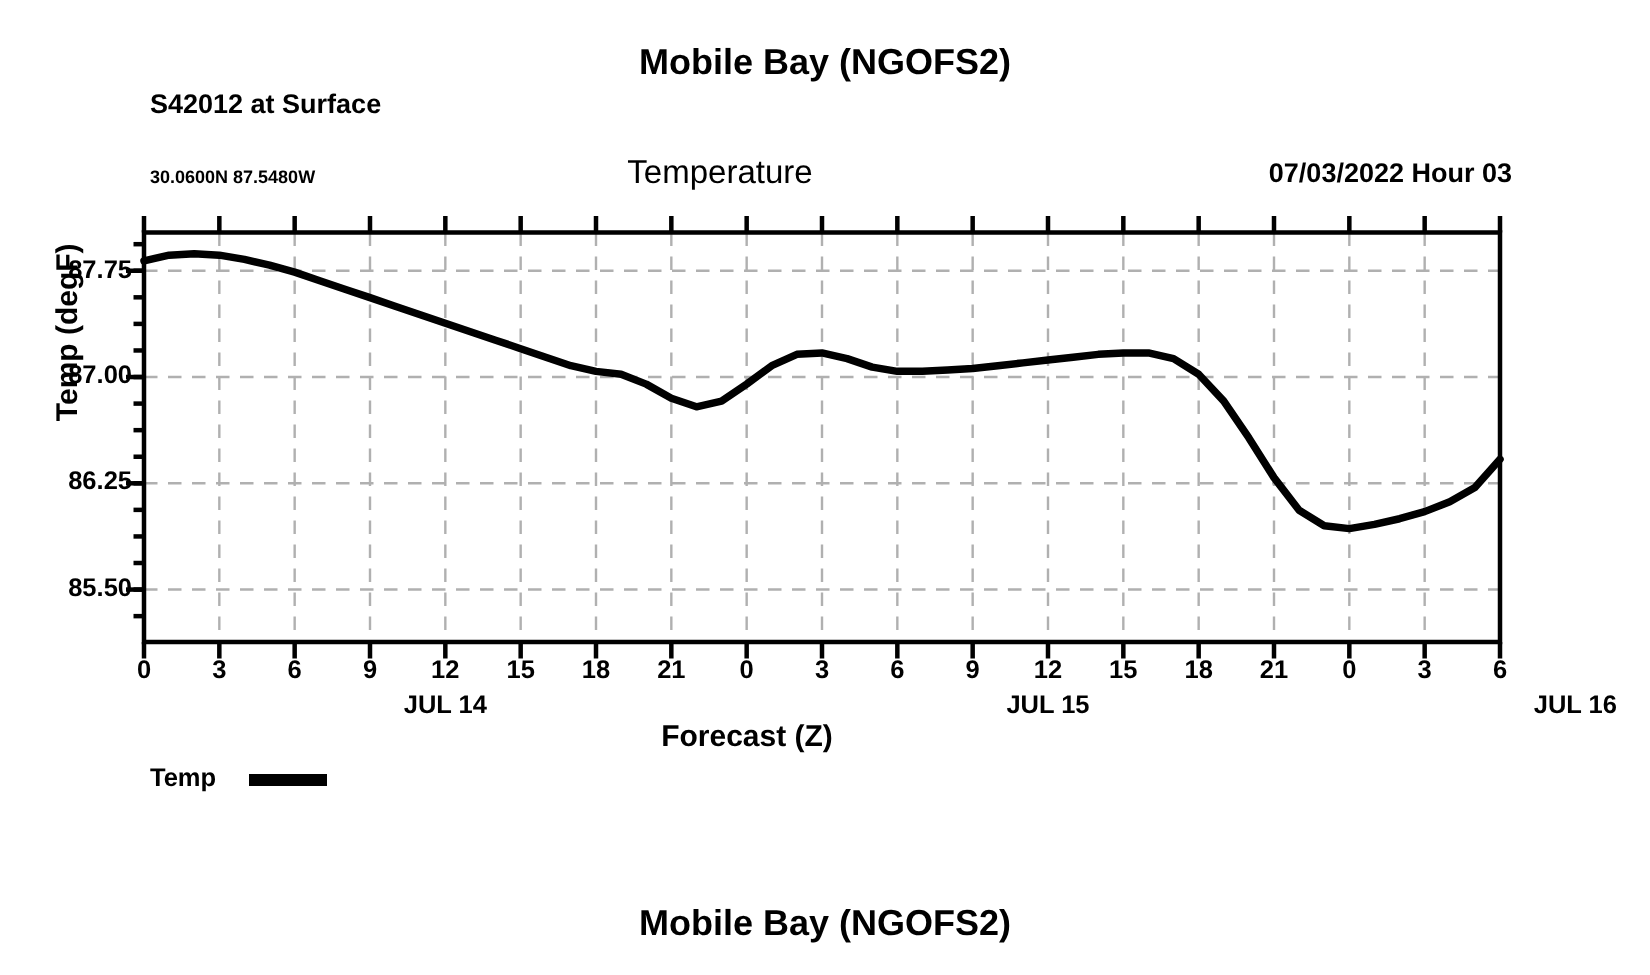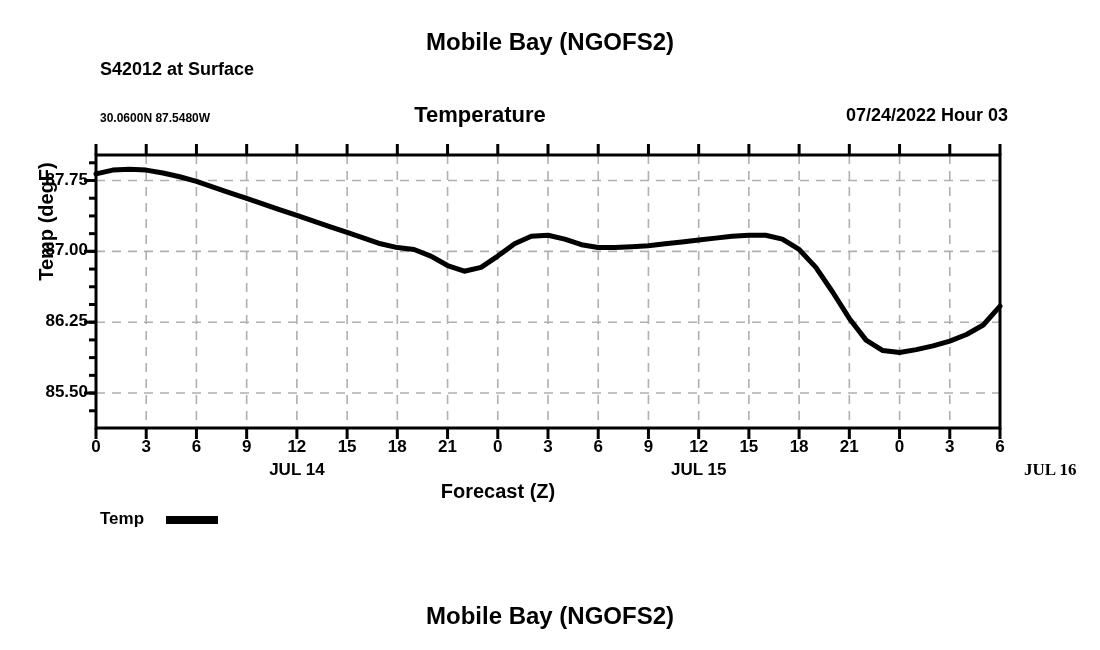--- a/index.html
+++ b/index.html
@@ -48,21 +48,21 @@
     left: 100px; top: 111px;
     font-size: 12px;
     font-weight: bold;
     white-space: nowrap;
   }
   .hdr-var {
     left: 0; top: 102px;
     width: 960px;
     text-align: center;
     font-size: 22px;
-    font-weight: bold;
+    font-weight: normal;
   }
   .hdr-runtime {
     right: 92px; top: 105px;
     font-size: 18px;
     font-weight: bold;
     white-space: nowrap;
   }
 
   .ylabel {
     left: -44px;
@@ -130,21 +130,21 @@
 </head>
 <body>
 
 <div id="stage">
 
   <div class="abs title-main">Mobile Bay (NGOFS2)</div>
 
   <div class="abs hdr-station">S42012 at Surface</div>
   <div class="abs hdr-coords">30.0600N  87.5480W</div>
   <div class="abs hdr-var">Temperature</div>
-  <div class="abs hdr-runtime">07/24/2022 Hour 03</div>
+  <div class="abs hdr-runtime">07/03/2022 Hour 03</div>
 
   <div class="abs ylabel">Temp (degF)</div>
   <div class="abs xlabel">Forecast (Z)</div>
 
   <div id="ytick-labels">
       <div class="ytick-label" style="top: 169.505px;">87.75</div>
       <div class="ytick-label" style="top: 240.353px;">87.00</div>
       <div class="ytick-label" style="top: 311.201px; padding-left: 24px;">86.25</div>
       <div class="ytick-label" style="top: 382.048px;">85.50</div>
     </div>
@@ -165,21 +165,21 @@
       <div class="xtick-label" style="left: 748.889px;">15</div>
       <div class="xtick-label" style="left: 799.111px;">18</div>
       <div class="xtick-label" style="left: 849.333px;">21</div>
       <div class="xtick-label" style="left: 899.556px;">0</div>
       <div class="xtick-label" style="left: 949.778px;">3</div>
       <div class="xtick-label" style="left: 1000px;">6</div>
     </div>
   <div id="xday-labels">
       <div class="xday-label" style="left: 296.889px;">JUL 14</div>
       <div class="xday-label" style="left: 698.667px;">JUL 15</div>
-      <div class="xday-label" style="left: 1050.22px; font-family: Liberation Serif, serif;">JUL 16</div>
+      <div class="xday-label" style="left: 1050.22px;">JUL 16</div>
     </div>
 
   <svg id="plot" class="abs" style="left:0;top:0;" width="1100" height="650">
       <line x1="96" y1="180.50519031141832" x2="1000" y2="180.50519031141832" stroke="#b0b0b0" stroke-width="1.6" stroke-dasharray="9,7"></line>
       <line x1="96" y1="251.35294117647018" x2="1000" y2="251.35294117647018" stroke="#b0b0b0" stroke-width="1.6" stroke-dasharray="9,7"></line>
       <line x1="96" y1="322.2006920415221" x2="1000" y2="322.2006920415221" stroke="#b0b0b0" stroke-width="1.6" stroke-dasharray="9,7"></line>
       <line x1="96" y1="393.048442906574" x2="1000" y2="393.048442906574" stroke="#b0b0b0" stroke-width="1.6" stroke-dasharray="9,7"></line>
       <line x1="146.22222222222223" y1="155" x2="146.22222222222223" y2="428" stroke="#b0b0b0" stroke-width="1.6" stroke-dasharray="9,7"></line>
       <line x1="196.44444444444446" y1="155" x2="196.44444444444446" y2="428" stroke="#b0b0b0" stroke-width="1.6" stroke-dasharray="9,7"></line>
       <line x1="246.66666666666666" y1="155" x2="246.66666666666666" y2="428" stroke="#b0b0b0" stroke-width="1.6" stroke-dasharray="9,7"></line>

